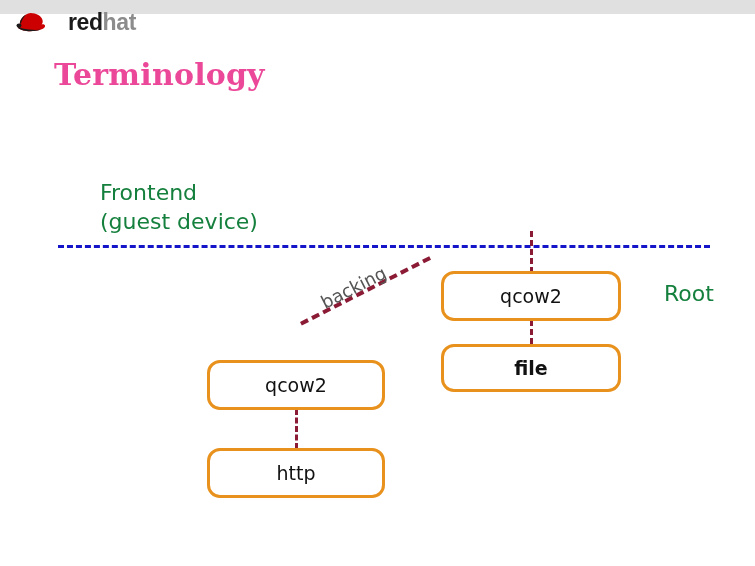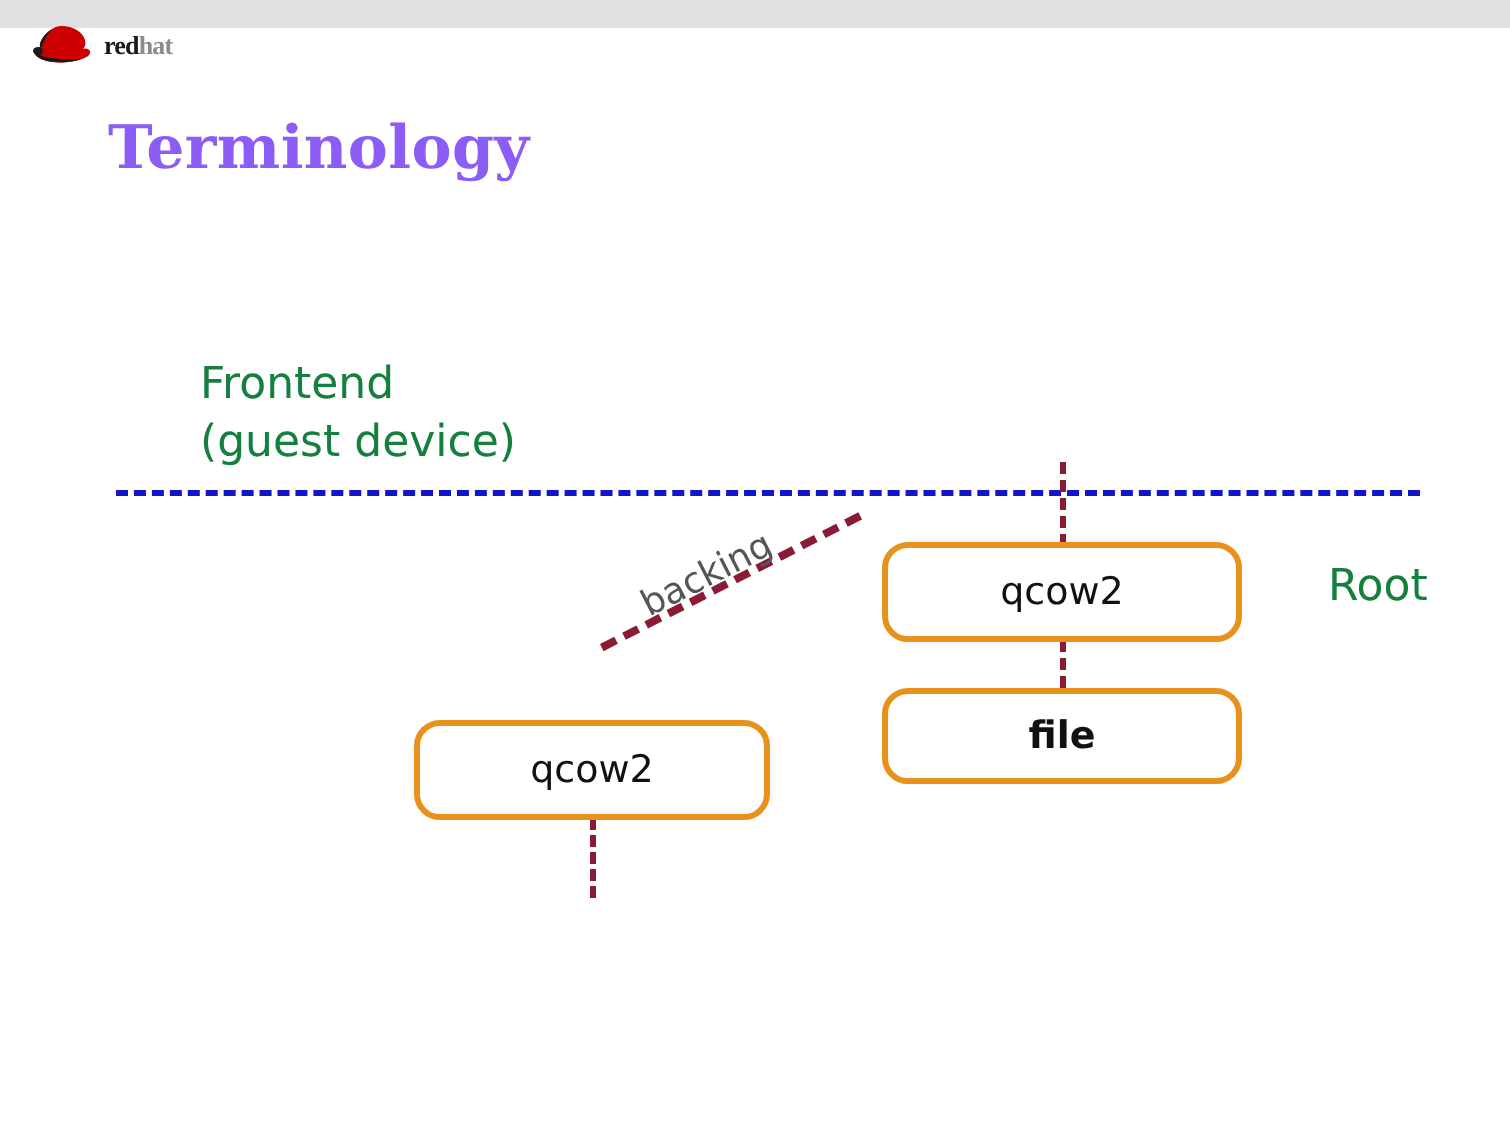--- a/index.html
+++ b/index.html
@@ -33,38 +33,38 @@
     height: 26px;
     display: flex;
     align-items: center;
   }
   #logo-mark {
     width: 34px;
     height: 24px;
     display: block;
   }
   #logo-word {
-    margin-left: 4px;
-    font-family: Liberation Serif, serif;
-    font-size: 13px;
+    margin-left: 20px;
+    font-family: Liberation Sans, sans-serif;
+    font-size: 23px;
     font-weight: bold;
     letter-spacing: -0.4px;
     line-height: 1;
   }
   #logo-word .red { color: #1a1a1a; }
   #logo-word .hat { color: #8c8c8c; font-weight: bold; }
 
   
   #title {
     position: absolute;
     left: 54px; top: 57px;
     font-family: "DejaVu Serif", serif;
     font-size: 30px;
     font-weight: bold;
-    color: #8b5cf6;
+    color: #ec4899;
     letter-spacing: 0.2px;
     white-space: nowrap;
   }
 
   
   #diagram {
     position: absolute;
     left: 0; top: 0;
     width: 755px; height: 566px;
   }
@@ -174,15 +174,16 @@
     <div id="link-backing"></div>
     <div id="label-backing">backing</div>
 
 
     <div class="node orange" id="node-qcow2-root">qcow2</div>
 
     <div class="node orange" id="node-file">file</div>
 
     <div class="node orange" id="node-qcow2-backing">qcow2</div>
 
+    <div class="node orange" id="node-http">http</div>
 
   </div>
 </div>
 
 </body></html>

